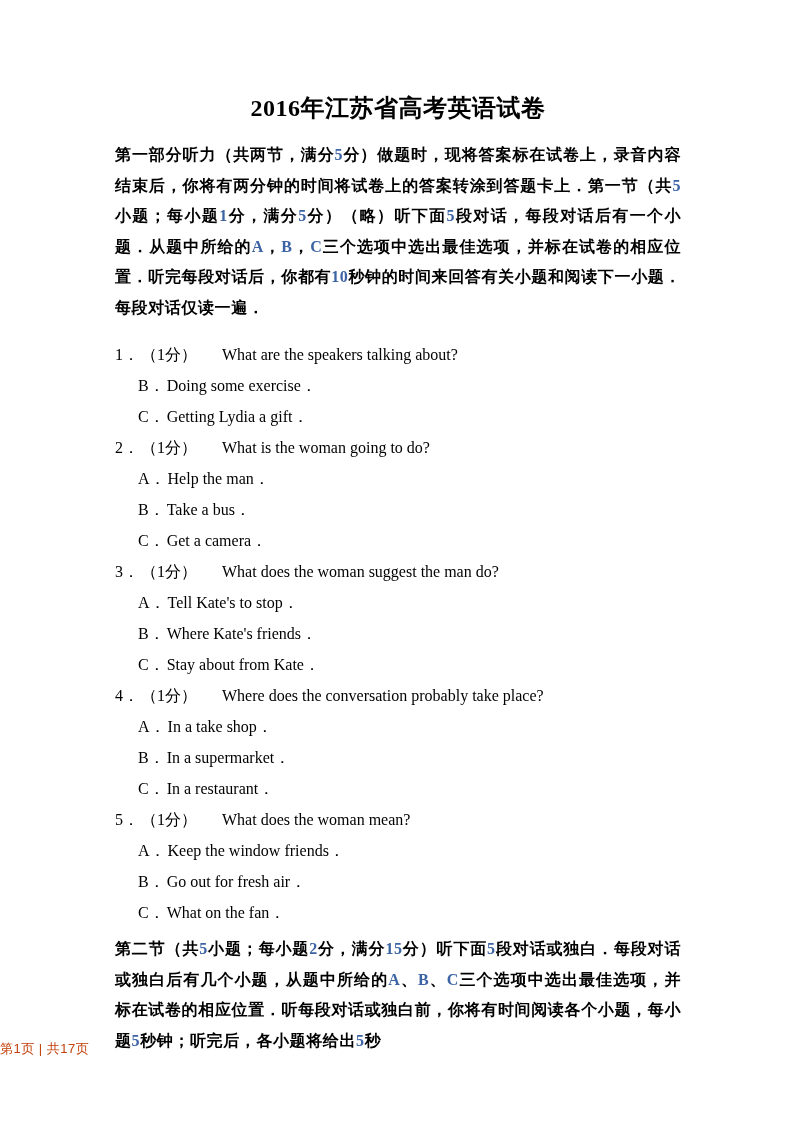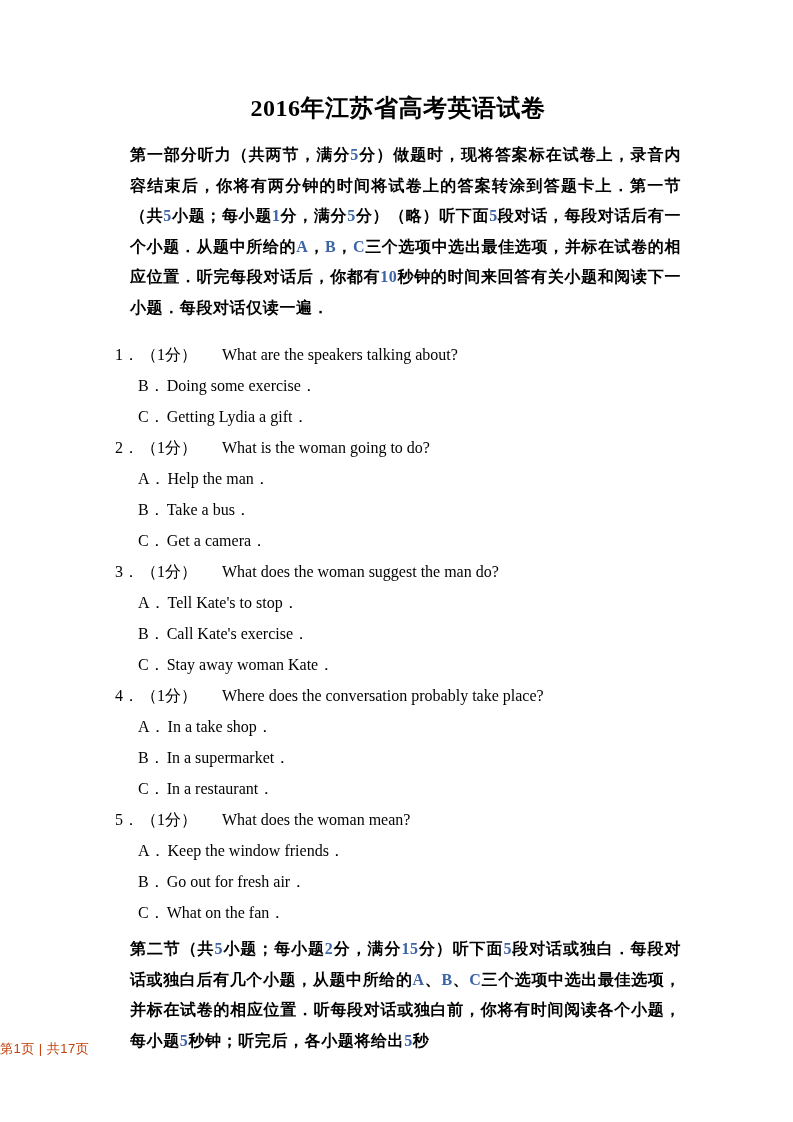--- a/index.html
+++ b/index.html
@@ -23,21 +23,21 @@
     padding: 92px 112px 0 115px;
   }
   .title {
     margin: 0 0 16px 0;
     text-align: center;
     font-size: 24px;
     font-weight: 700;
     letter-spacing: 0.5px;
   }
   .para {
-    margin: 0 0 16px 15px;
+    margin: 0 0 16px 0;
     font-size: 16px;
     font-weight: 700;
     line-height: 30.5px;
     text-align: justify;
     letter-spacing: 0.6px;
   }
   .para .hl {
     color: #3c63a4;
     font-weight: 700;
   }
@@ -117,24 +117,24 @@
     </div>
 
     <div class="q">
       <div class="q-line">
         <span class="q-num">3．</span><span class="q-score">（1分）</span><span class="q-text">What does the woman suggest the man do?</span>
       </div>
       <div class="opt">
         <span class="opt-label">A．</span><span class="opt-text">Tell Kate's to stop．</span>
       </div>
       <div class="opt">
-        <span class="opt-label">B．</span><span class="opt-text">Call Kate's exercise．</span>
+        <span class="opt-label">B．</span><span class="opt-text">Where Kate's friends．</span>
       </div>
       <div class="opt">
-        <span class="opt-label">C．</span><span class="opt-text">Stay away woman Kate．</span>
+        <span class="opt-label">C．</span><span class="opt-text">Stay about from Kate．</span>
       </div>
     </div>
 
     <div class="q">
       <div class="q-line">
         <span class="q-num">4．</span><span class="q-score">（1分）</span><span class="q-text">Where does the conversation probably take place?</span>
       </div>
       <div class="opt">
         <span class="opt-label">A．</span><span class="opt-text">In a take shop．</span>
       </div>

